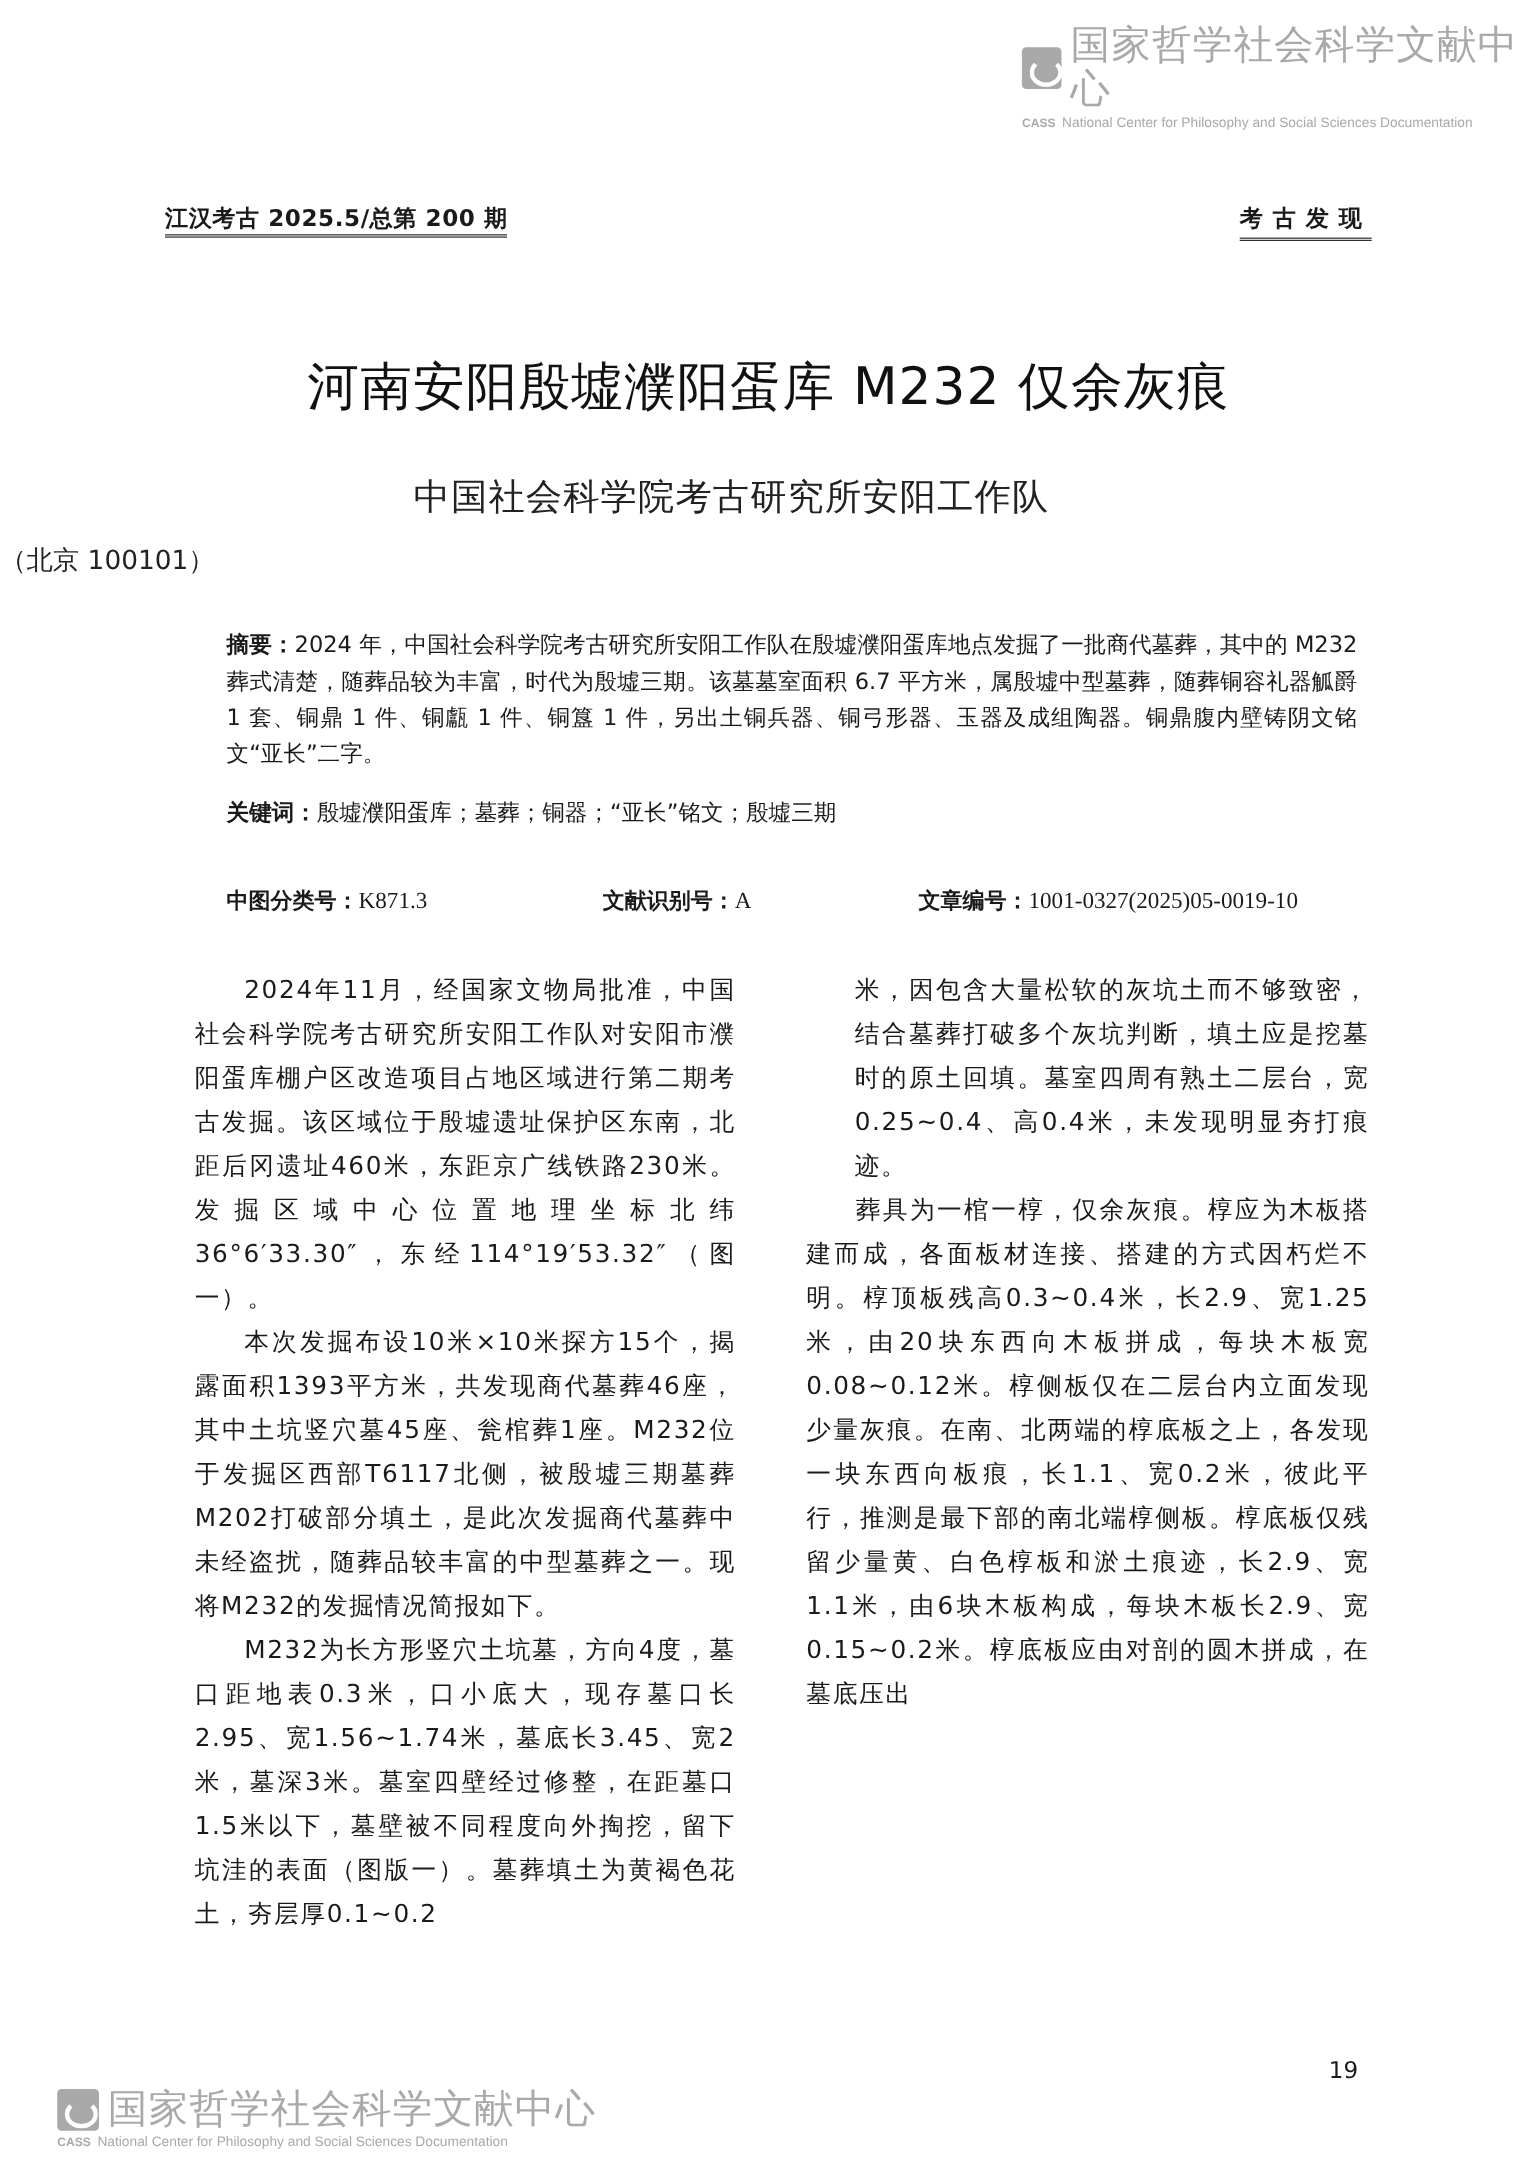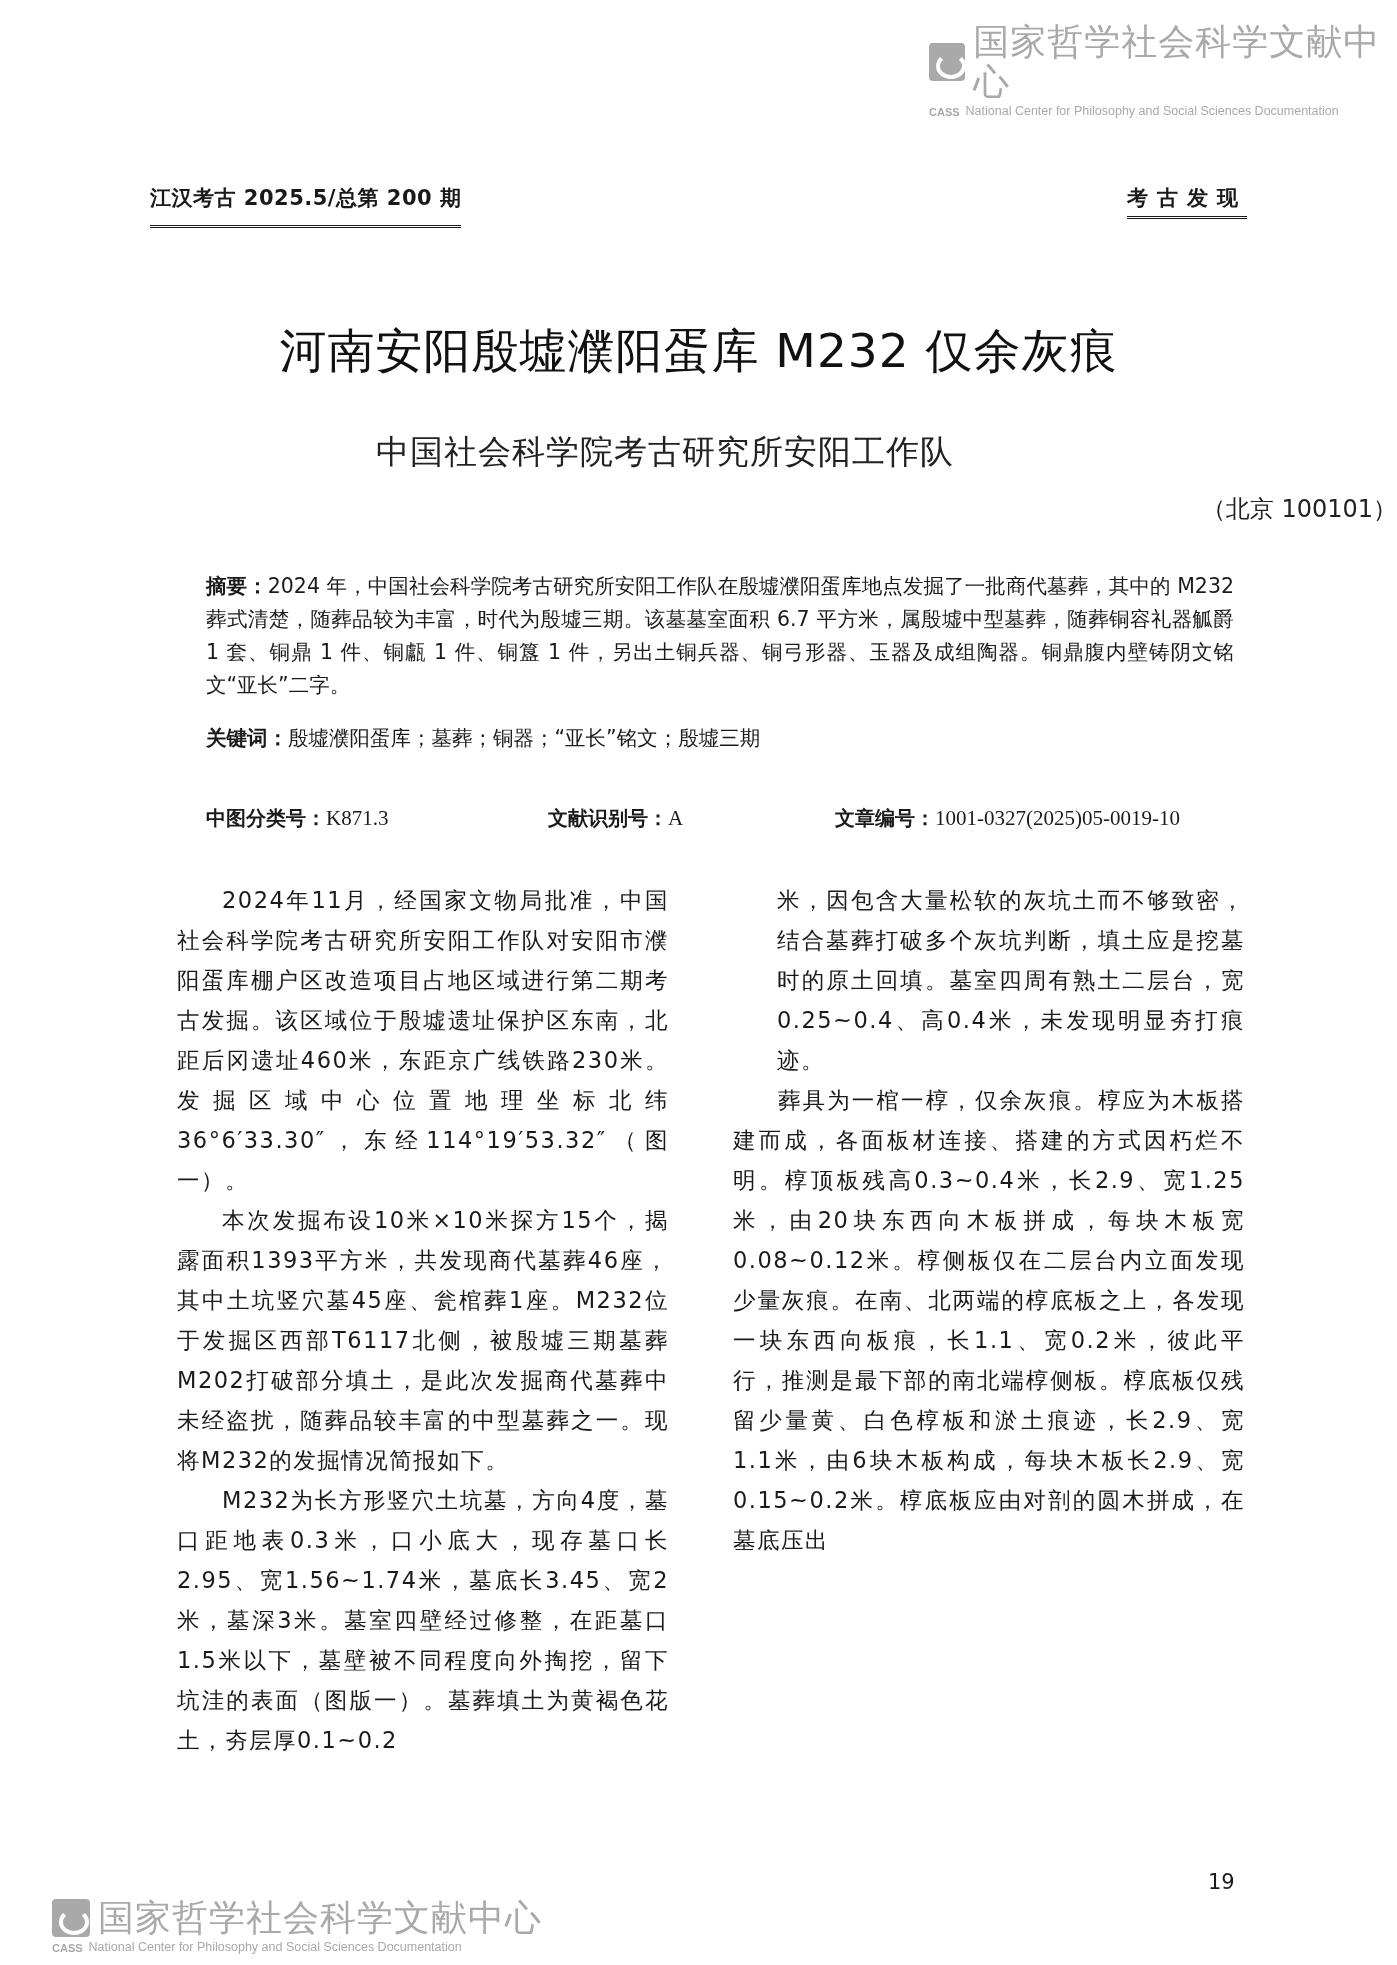--- a/index.html
+++ b/index.html
@@ -14,29 +14,29 @@
   .wm .logo-box { width: 38px; height: 38px; background: #a9a9a9; border-radius: 4px; position: relative; margin-right: 8px; }
   .wm .logo-box::after { content: ""; position: absolute; left: 7px; top: 10px; width: 22px; height: 18px;
          border: 4px solid #fff; border-radius: 50%; border-top-color: transparent; }
   .wm .cn { font-size: 36px; letter-spacing: 1px; line-height: 40px; font-family: "DejaVu Sans", sans-serif; }
   .wm .row2 { display: flex; align-items: flex-end; margin-top: 2px; }
   .wm .cass { font-size: 11px; font-weight: bold; letter-spacing: 0px; margin-right: 6px; font-family: "Liberation Sans", sans-serif; }
   .wm .en { font-size: 12.5px; font-family: "Liberation Sans", sans-serif; }
 
   
   .run-left { position: absolute; left: 150px; top: 184px; font-size: 21px; font-weight: bold;
-              padding-bottom: 13px; border-bottom: 3px double #1a1a1a; letter-spacing: 0.5px; }
+              padding-bottom: 1px; border-bottom: 3px double #1a1a1a; letter-spacing: 0.5px; }
   .run-right { position: absolute; right: 150px; top: 184px; font-size: 21px; font-weight: bold;
                padding-bottom: 4px; border-bottom: 3px double #1a1a1a; letter-spacing: 9px; }
 
   .title { position: absolute; left: 0; width: 1397px; top: 320px; text-align: center;
            font-size: 47px; letter-spacing: 1px; color: #111; }
   .author { position: absolute; left: 0; width: 1330px; top: 430px; text-align: center;
             font-size: 33px; font-weight: 300; color: #222; letter-spacing: 1px; }
-  .address { position: absolute; left: 0; width: 1397px; top: 493px; text-align: right;
+  .address { position: absolute; left: 0; width: 1397px; top: 493px; text-align: left;
              font-size: 24px; color: #222; }
 
   .abstract { position: absolute; left: 206px; width: 1028px; top: 570px;
               font-size: 20.5px; line-height: 33px; text-align: justify; color: #1a1a1a; }
   .abstract .lbl { font-weight: bold; }
   .keywords { position: absolute; left: 206px; width: 1028px; top: 722px; font-size: 20.5px; line-height: 33px; }
   .keywords .lbl { font-weight: bold; }
 
   .meta { position: absolute; top: 805px; font-size: 20px; }
   .meta .lbl { font-weight: bold; }

